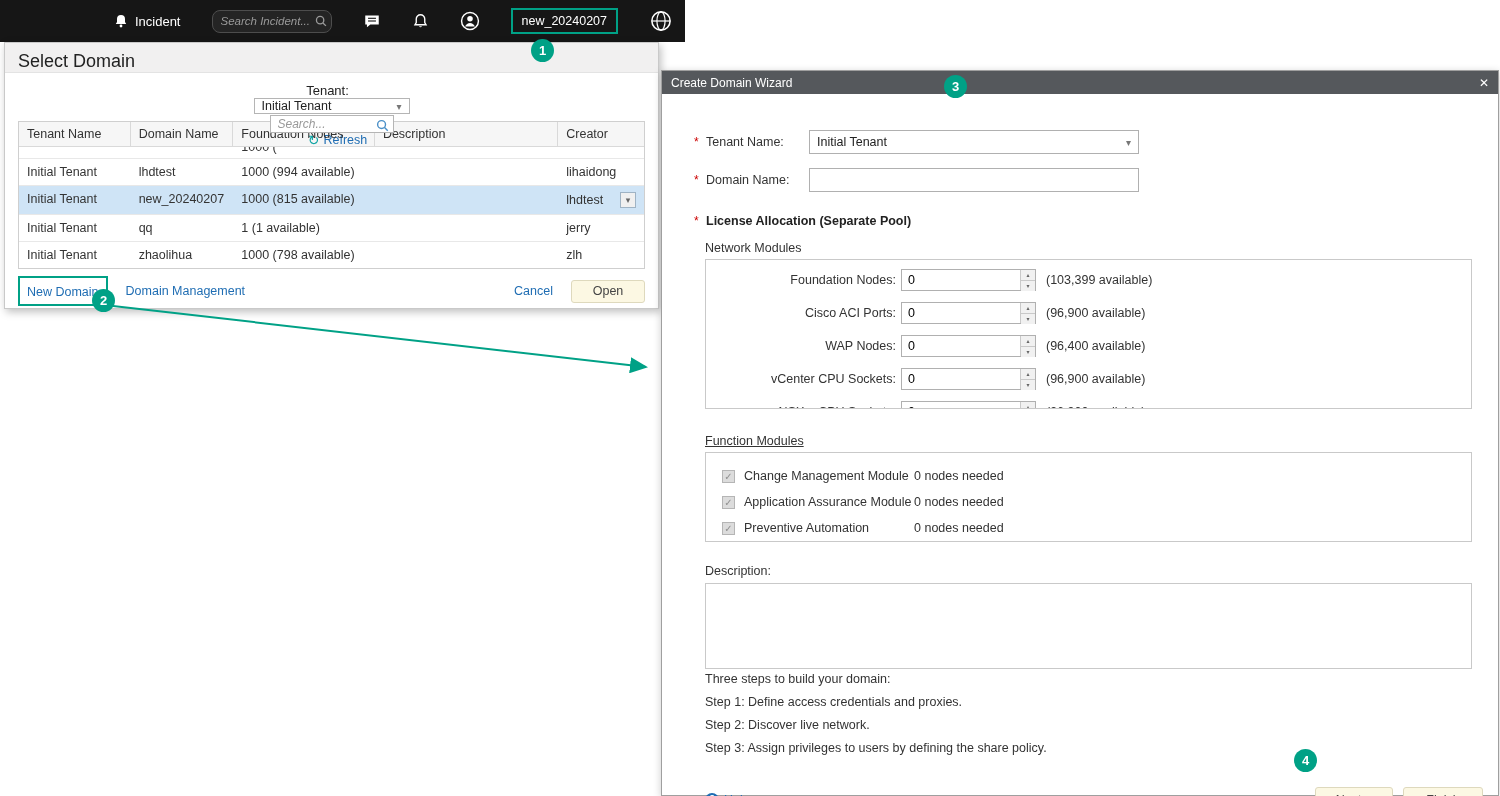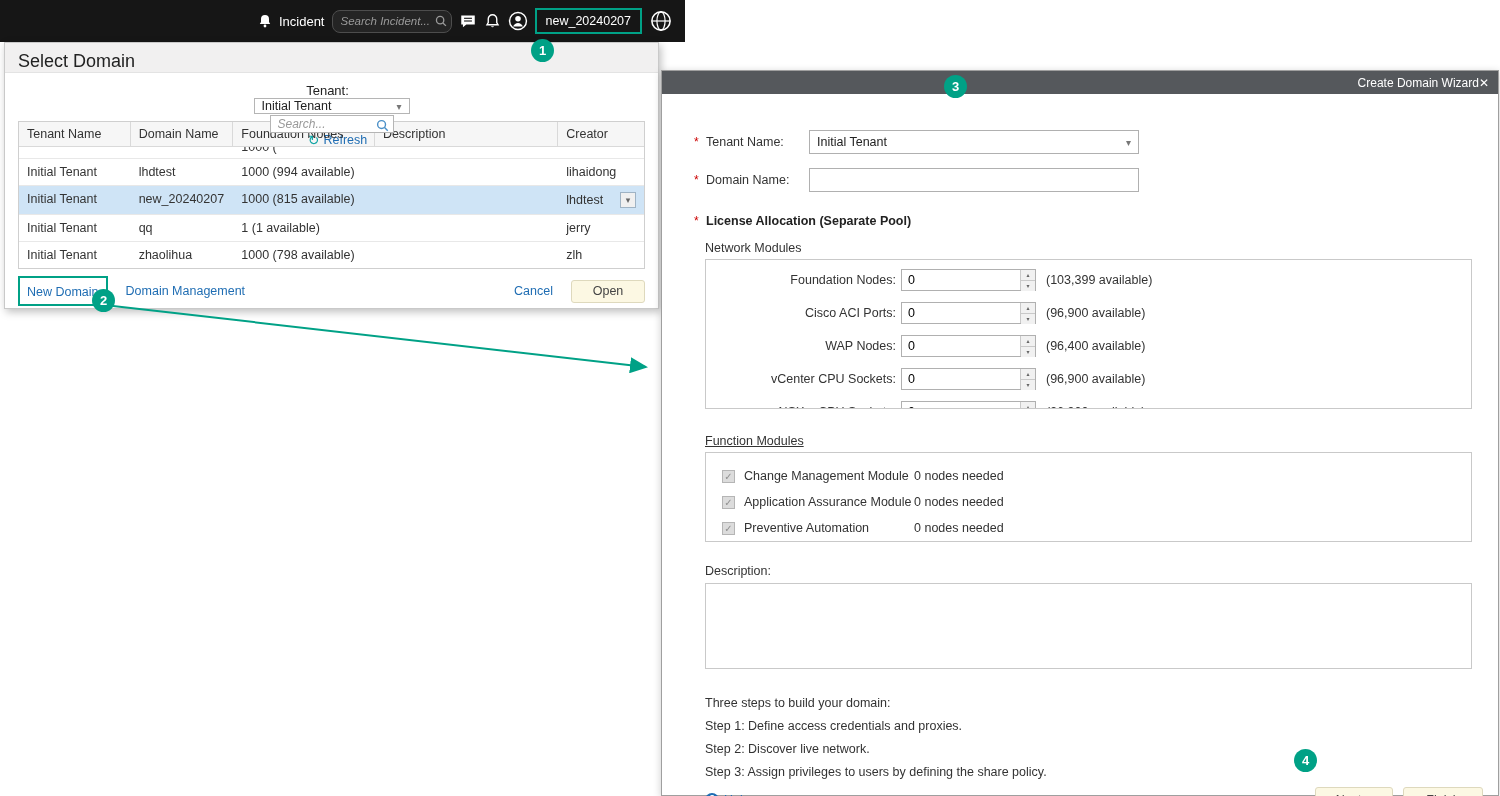--- a/index.html
+++ b/index.html
@@ -6,21 +6,21 @@
   html,body { background:#fff; }
   .stage {
     position:relative; width:1500px; height:796px; overflow:hidden;
     background:#fff; font-family:"Liberation Sans", sans-serif; color:#333;
     outline:1px solid #ddd;
   }
   
   .topbar {
     position:absolute; left:0; top:0; width:685px; height:42px;
     background:#161616; display:flex; align-items:center; justify-content:flex-end;
-    padding-right:12px; gap:7px;
+    padding-right:12px; gap:31px;
   }
   .tb-incident { display:flex; align-items:center; gap:6px; color:#fff; font-size:13px; cursor:pointer; }
   .tb-search { position:relative; width:120px; height:23px; }
   .tb-search input {
     width:100%; height:100%; background:#242424; border:1px solid #4d4d4d; border-radius:8px;
     color:#ccc; font-size:11.5px; font-style:italic; padding:0 20px 0 8px; outline:none;
     font-family:"Liberation Sans", sans-serif;
   }
   .tb-search input::placeholder { color:#9a9a9a; font-style:italic; }
   .tb-search .mag { position:absolute; right:4px; top:4px; }
@@ -78,21 +78,21 @@
     font-size:12.5px; text-align:center; cursor:pointer; font-family:"Liberation Sans", sans-serif;
   }
   .btn-open { width:74px; height:23px; line-height:21px; }
   
   .wizard {
     position:absolute; left:661px; top:70px; width:838px; height:726px;
     background:#fff; border:1px solid #9f9f9f; z-index:20; box-shadow:0 2px 8px rgba(0,0,0,.2);
   }
   .wz-title {
     height:23px; background:#55585c; color:#fff; font-size:12px; display:flex;
-    align-items:center; justify-content:flex-end; padding:0 9px;
+    align-items:center; justify-content:space-between; padding:0 9px;
   }
   .wz-close { cursor:pointer; font-size:12px; color:#fff; }
   .wz-body { position:relative; height:703px; padding:0 0 0 32px; font-size:12.5px; }
   .fieldrow { display:flex; align-items:center; }
   .req { color:#cc0000; width:12px; font-size:12px; }
   .flabel { width:103px; color:#333; }
   .wz-input, .wz-select {
     width:330px; height:24px; border:1px solid #b0b0b0; font-size:12.5px; padding:0 7px;
     font-family:"Liberation Sans", sans-serif; color:#222; outline:none;
   }
@@ -118,21 +118,21 @@
     width:13px; height:13px; border:1px solid #b5b5b5; background:#dcdcdc; color:#909090;
     font-size:10px; line-height:11px; text-align:center; margin-right:9px;
     font-family:"DejaVu Sans", sans-serif;
   }
   .fname { width:170px; color:#333; }
   .needed { color:#333; }
   .desc-area {
     margin-left:11px; margin-top:5px; width:767px; height:86px; border:1px solid #c9c9c9;
     resize:none; outline:none; font-family:"Liberation Sans", sans-serif; font-size:12.5px; padding:6px;
   }
-  .steps { margin-left:11px; margin-top:24px; }
+  .steps { margin-left:11px; }
   .steps p { margin:0 0 9px; color:#333; font-size:12.5px; }
   .wz-footer { position:absolute; left:43px; right:15px; bottom:20px; display:flex; align-items:center; }
   .help { display:flex; align-items:center; gap:5px; color:#1f6db3; font-size:12.5px; cursor:pointer; }
   .help-badge {
     width:14px; height:14px; border-radius:50%; background:#1f6db3; color:#fff; font-size:10px;
     line-height:14px; text-align:center; font-weight:bold;
   }
   .btn-next { width:78px; height:26px; margin-right:10px; }
   .btn-finish { width:80px; height:26px; }
   

